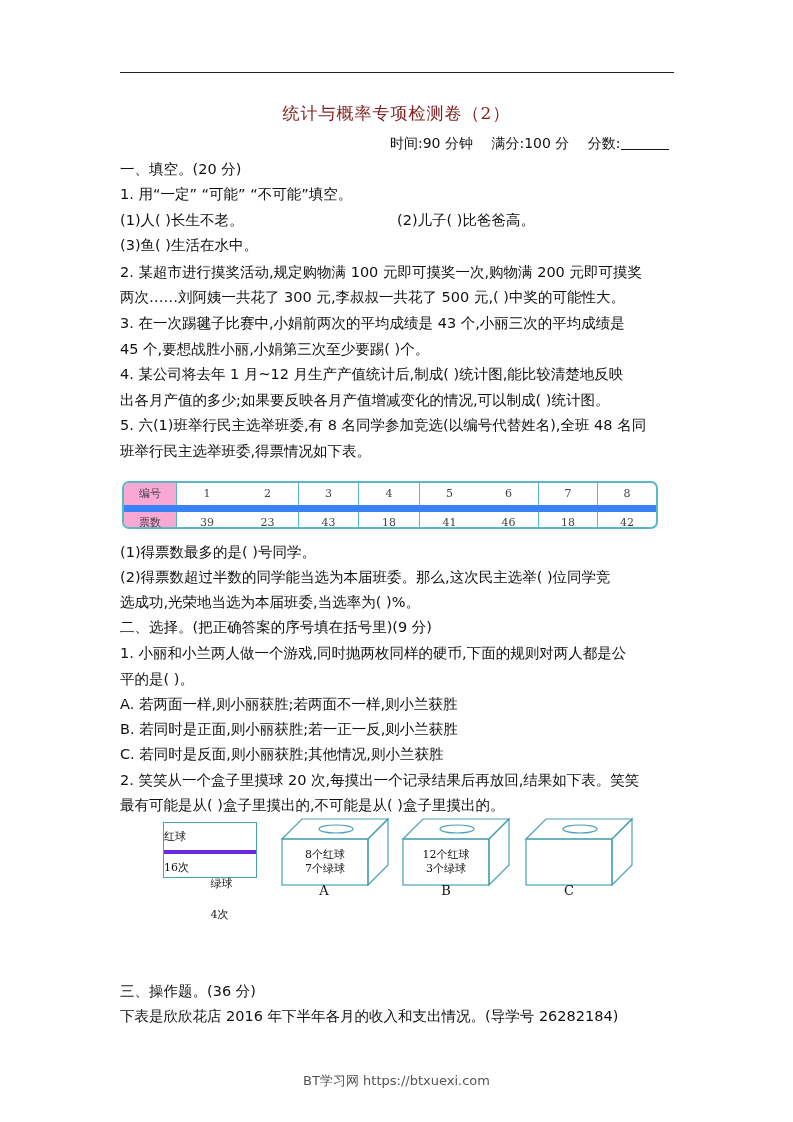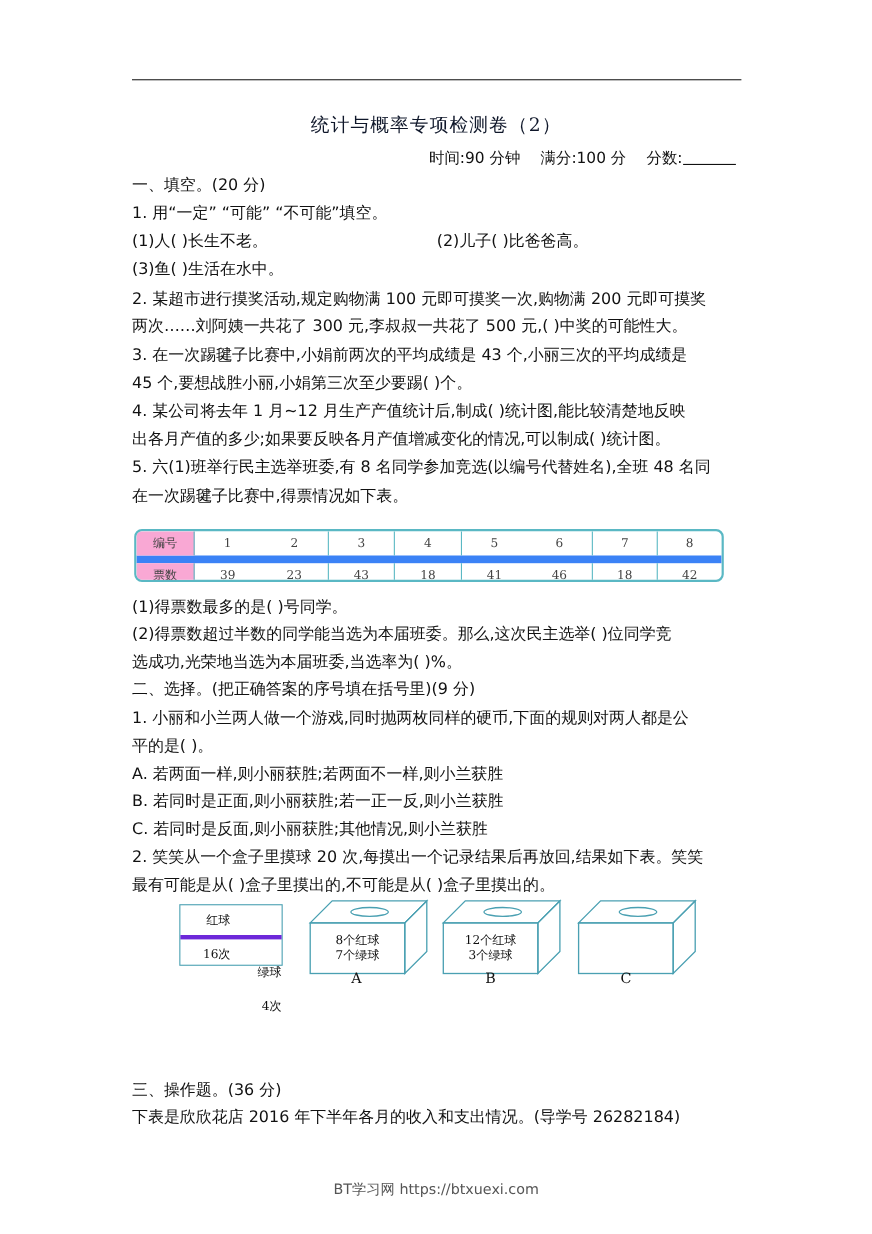--- a/index.html
+++ b/index.html
@@ -1,38 +1,38 @@
 <!DOCTYPE html>
 <html><head>
 <meta charset="utf-8">
 <style>
   html, body { margin: 0; padding: 0; background: #ffffff; }
   body { width: 793px; height: 1122px; position: relative; overflow: hidden;
          font-family: "DejaVu Sans", "Liberation Sans", sans-serif; color: #111; }
   .topline { position: absolute; left: 120px; top: 72px; width: 554px; height: 1px; background: #222; }
   .title { position: absolute; left: 0; width: 793px; top: 102px; text-align: center;
-           font-family: "DejaVu Serif", "Liberation Serif", serif; font-size: 17px; letter-spacing: 1px; color: #0f172a; }
+           font-family: "DejaVu Serif", "Liberation Serif", serif; font-size: 17px; letter-spacing: 1px; color: #7f1d1d; }
   .meta { position: absolute; top: 135px; left: 390px; font-size: 14px; white-space: nowrap; }
   .meta span { margin-right: 14px; }
   .meta .blank { display: inline-block; width: 48px; border-bottom: 1px solid #111; margin-right: 0; height: 14px; vertical-align: -2px; }
   .line { position: absolute; left: 120px; font-size: 14.5px; white-space: nowrap; line-height: 18px; }
   .vote-table { position: absolute; left: 122px; top: 481px; width: 536px; height: 48px;
                 border: 2px solid #5ab8c4; border-radius: 7px; box-sizing: border-box; overflow: hidden;
                 font-family: "DejaVu Serif", "Liberation Serif", serif; font-size: 11px; color: #444; }
   .vote-row { display: flex; height: 22px; }
   .vote-row + .vote-row { border-top: 7px solid #3b82f6; }
   .vote-head { width: 58px; background: #f9a8d4; border-right: 1px solid #5ab8c4; text-align: center; line-height: 22px; }
   .vote-group { display: flex; border-right: 1px solid #5ab8c4; }
   .vote-group:last-child { border-right: none; }
   .vote-cell { text-align: center; line-height: 22px; }
   .ball-table { position: absolute; left: 163px; top: 822px; width: 94px; height: 56px; border: 1px solid #4aa0b2;
                 font-family: "DejaVu Serif", "Liberation Serif", serif; font-size: 11px; box-sizing: border-box; }
   .ball-table .r { display: flex; height: 27px; }
   .ball-table .r + .r { border-top: 4px solid #6d28d9; }
-  .ball-table .c { flex: 1; text-align: right; line-height: 27px; }
+  .ball-table .c { flex: 1; text-align: left; line-height: 27px; }
   .ball-table .c + .c { border-left: 1px solid #4aa0b2; margin-top: 47px; }
   .box { position: absolute; top: 815px; width: 110px; height: 70px; }
   .box svg { position: absolute; left: 0; top: 0; }
   .box .content { position: absolute; left: 2px; top: 24px; width: 86px; height: 46px; display: flex; flex-direction: column;
                   justify-content: center; align-items: center; font-family: "DejaVu Serif", "Liberation Serif", serif; font-size: 11px; line-height: 14px; }
   .box-label { position: absolute; top: 883px; font-family: "DejaVu Serif", "Liberation Serif", serif; font-size: 13px; width: 20px; text-align: center; }
   .footer { position: absolute; top: 1072px; left: 0; width: 793px; text-align: center; font-size: 13px; color: #555; }
 </style>
 </head>
 <body>
@@ -52,21 +52,21 @@
 <div class="line" style="top:211px">(1)人(          )长生不老。</div>
 <div class="line" style="top:211px; left:397px">(2)儿子(          )比爸爸高。</div>
 <div class="line" style="top:236px">(3)鱼(          )生活在水中。</div>
 <div class="line" style="top:263px">2. 某超市进行摸奖活动,规定购物满 100 元即可摸奖一次,购物满 200 元即可摸奖</div>
 <div class="line" style="top:288px">两次……刘阿姨一共花了 300 元,李叔叔一共花了 500 元,(          )中奖的可能性大。</div>
 <div class="line" style="top:314px">3. 在一次踢毽子比赛中,小娟前两次的平均成绩是 43 个,小丽三次的平均成绩是</div>
 <div class="line" style="top:340px">45 个,要想战胜小丽,小娟第三次至少要踢(       )个。</div>
 <div class="line" style="top:365px">4. 某公司将去年 1 月~12 月生产产值统计后,制成(       )统计图,能比较清楚地反映</div>
 <div class="line" style="top:391px">出各月产值的多少;如果要反映各月产值增减变化的情况,可以制成(       )统计图。</div>
 <div class="line" style="top:416px">5. 六(1)班举行民主选举班委,有 8 名同学参加竞选(以编号代替姓名),全班 48 名同</div>
-<div class="line" style="top:442px">在一次踢毽子比赛中,得票情况如下表。</div>
+<div class="line" style="top:442px">班举行民主选举班委,得票情况如下表。</div>
 
 <div class="vote-table">
   <div class="vote-row">
     <div class="vote-head">编号</div>
     <div class="vote-group" style="width:121px">
       <div class="vote-cell" style="width:60px">1</div>
       <div class="vote-cell" style="width:61px">2</div>
     </div>
     <div class="vote-group" style="width:59px">
       <div class="vote-cell" style="width:59px">3</div>

